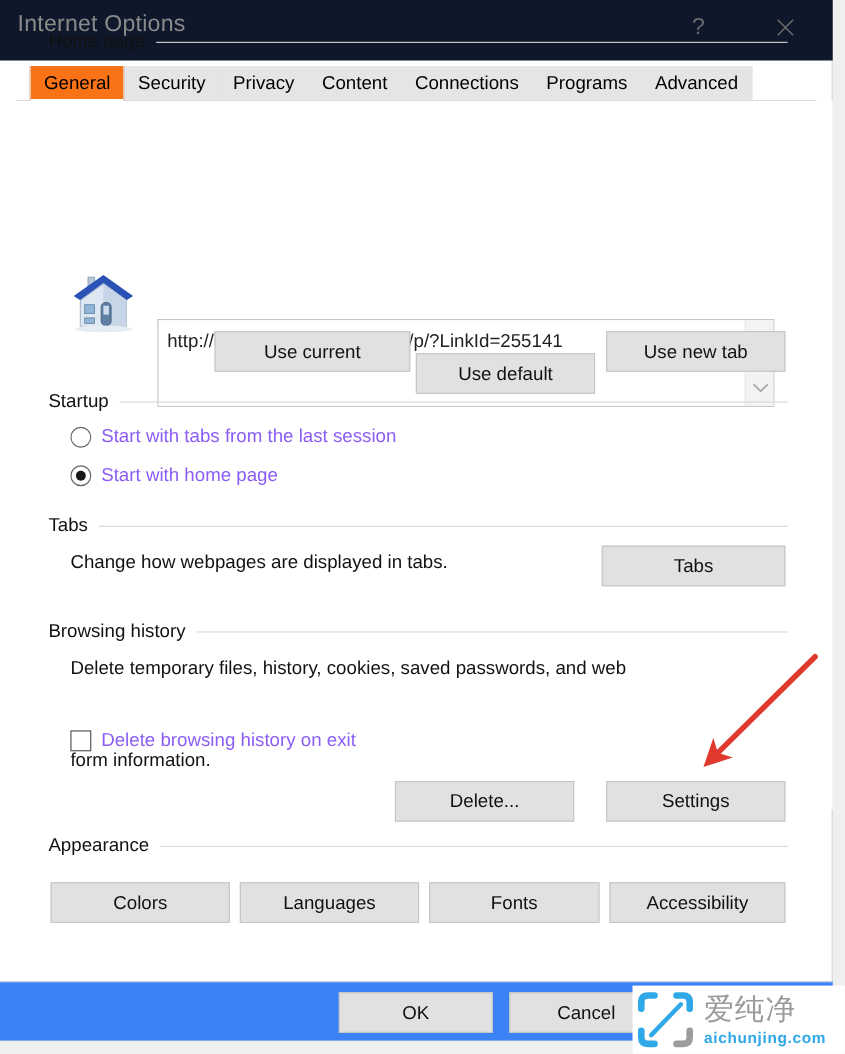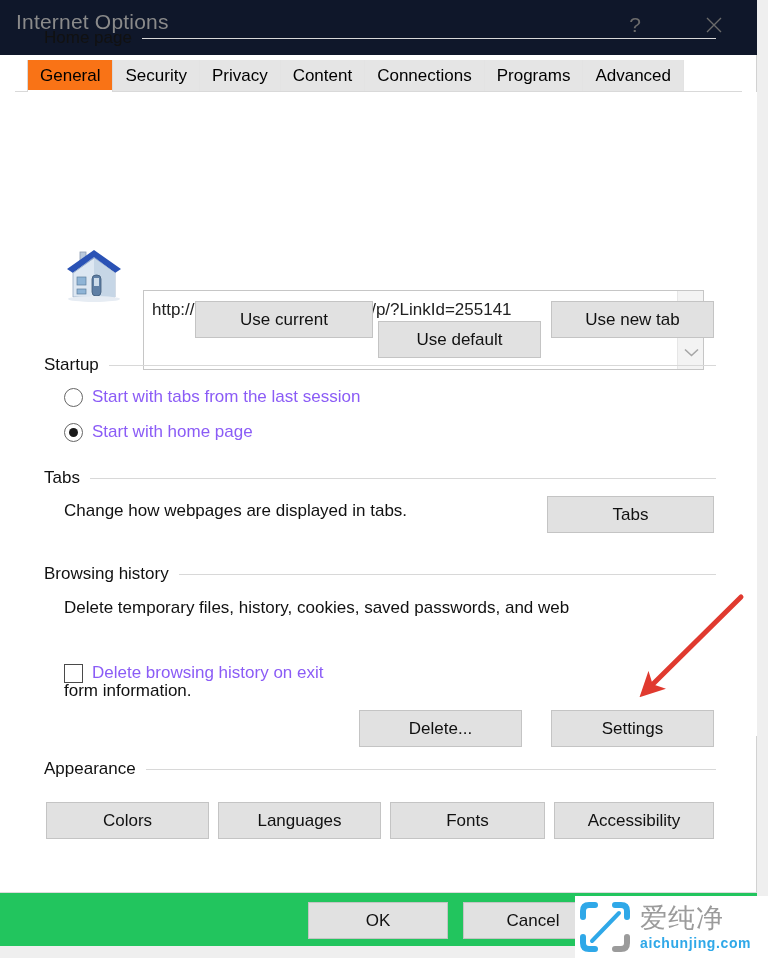--- a/index.html
+++ b/index.html
@@ -228,21 +228,21 @@
     box-sizing: border-box;
     margin-right: 9px;
     flex: 0 0 auto;
   }
 
   
   #footer {
     position: absolute;
     left: 0; top: 892px;
     width: 757px; height: 54px;
-    background: #22c55e;
+    background: #3b82f6;
     border-top: 1px solid #dcdcdc;
     box-sizing: border-box;
   }
 
   
   #annotation-arrow {
     position: absolute;
     left: 625px; top: 585px;
     width: 130px; height: 120px;
     pointer-events: none;

